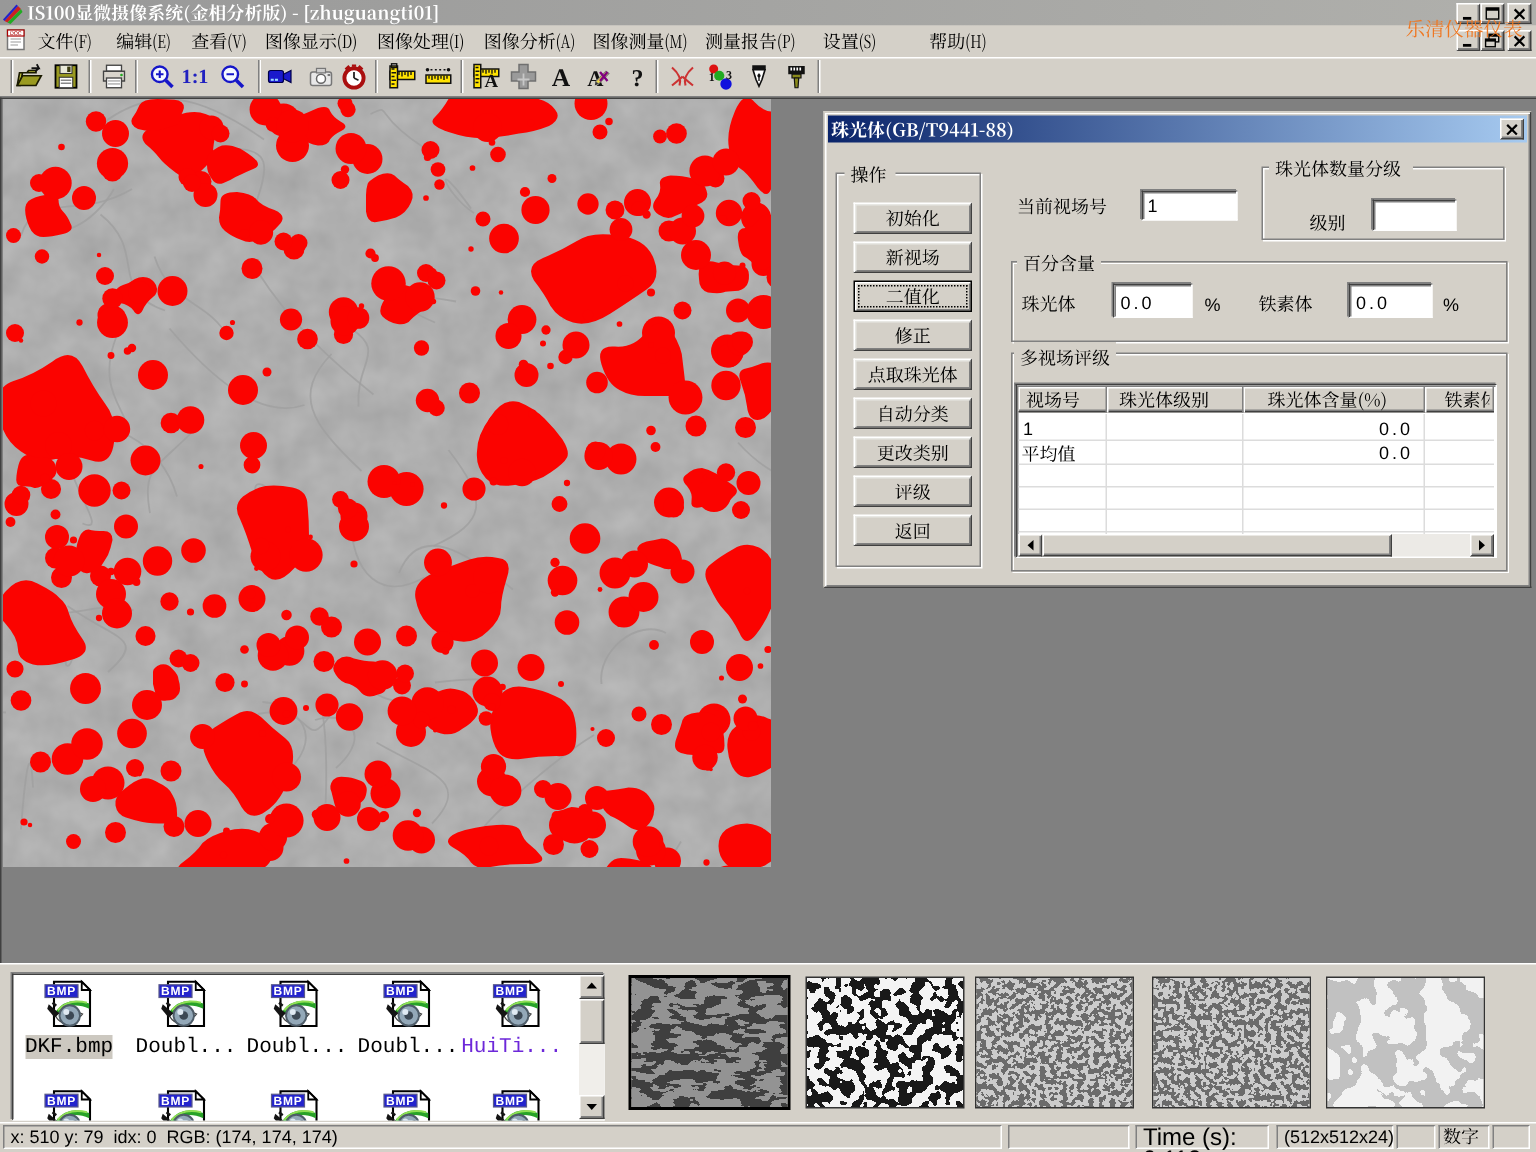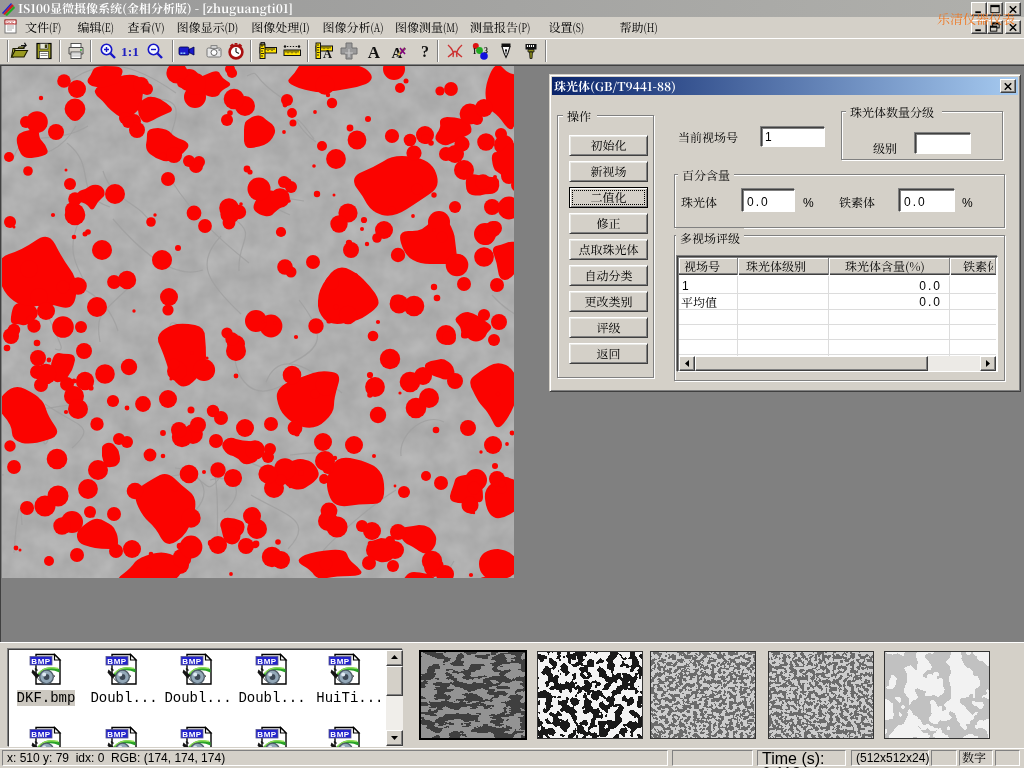--- a/index.html
+++ b/index.html
@@ -800,21 +800,21 @@
 <circle cx="17.5" cy="24" r="6.8" fill="none" stroke="#4e5c68" stroke-width="1.3"></circle>
 <circle cx="17.5" cy="24" r="2.9" fill="#3c4854"></circle>
 <circle cx="15.2" cy="21.6" r="2" fill="#dfe9f2"></circle>
 <path d="M3.5 16.5 L10.5 22.5 L7.5 25.5 L2.5 19.5 Z" fill="#141414"></path>
 <path d="M6 15.5 L8.5 17.5" stroke="#141414" stroke-width="1.6"></path>
 </svg>
 <div style="position:absolute;left:8px;top:690px;width:76px;text-align:center;font-family:'Liberation Mono';font-size:14px;color:#000"><span style="background:#ccc8c0;">DKF.bmp</span></div>
 <div style="position:absolute;left:86px;top:690px;width:76px;text-align:center;font-family:'Liberation Mono';font-size:14px;color:#000"><span style="">Doubl...</span></div>
 <div style="position:absolute;left:160px;top:690px;width:76px;text-align:center;font-family:'Liberation Mono';font-size:14px;color:#000"><span style="">Doubl...</span></div>
 <div style="position:absolute;left:234px;top:690px;width:76px;text-align:center;font-family:'Liberation Mono';font-size:14px;color:#000"><span style="">Doubl...</span></div>
-<div style="position:absolute;left:307.5px;top:690px;width:76px;text-align:right;font-family:'Liberation Mono';font-size:14px;color:#000000"><span style="">HuiTi...</span></div>
+<div style="position:absolute;left:307.5px;top:690px;width:76px;text-align:left;font-family:'Liberation Mono';font-size:14px;color:#6d28d9"><span style="">HuiTi...</span></div>
 <div style="position:absolute;left:386px;top:650px;width:17px;height:97px;background:#f0eeea"></div>
 <div style="position:absolute;left:386px;top:650px;width:17px;height:16px;background:#d4d0c8;border:1px solid #404040;border-top-color:#fff;border-left-color:#fff;box-shadow:inset -1px -1px 0 #808080;">
     <svg width="15" height="14" style="display:block">
       <path d="M7.5 4 L11 8 L4 8 Z" fill="#000"></path>
     </svg>
   </div>
 <div style="position:absolute;left:386px;top:730px;width:17px;height:16px;background:#d4d0c8;border:1px solid #404040;border-top-color:#fff;border-left-color:#fff;box-shadow:inset -1px -1px 0 #808080;">
     <svg width="15" height="14" style="display:block">
       <path d="M4 5 L11 5 L7.5 9 Z" fill="#000"></path>
     </svg>

